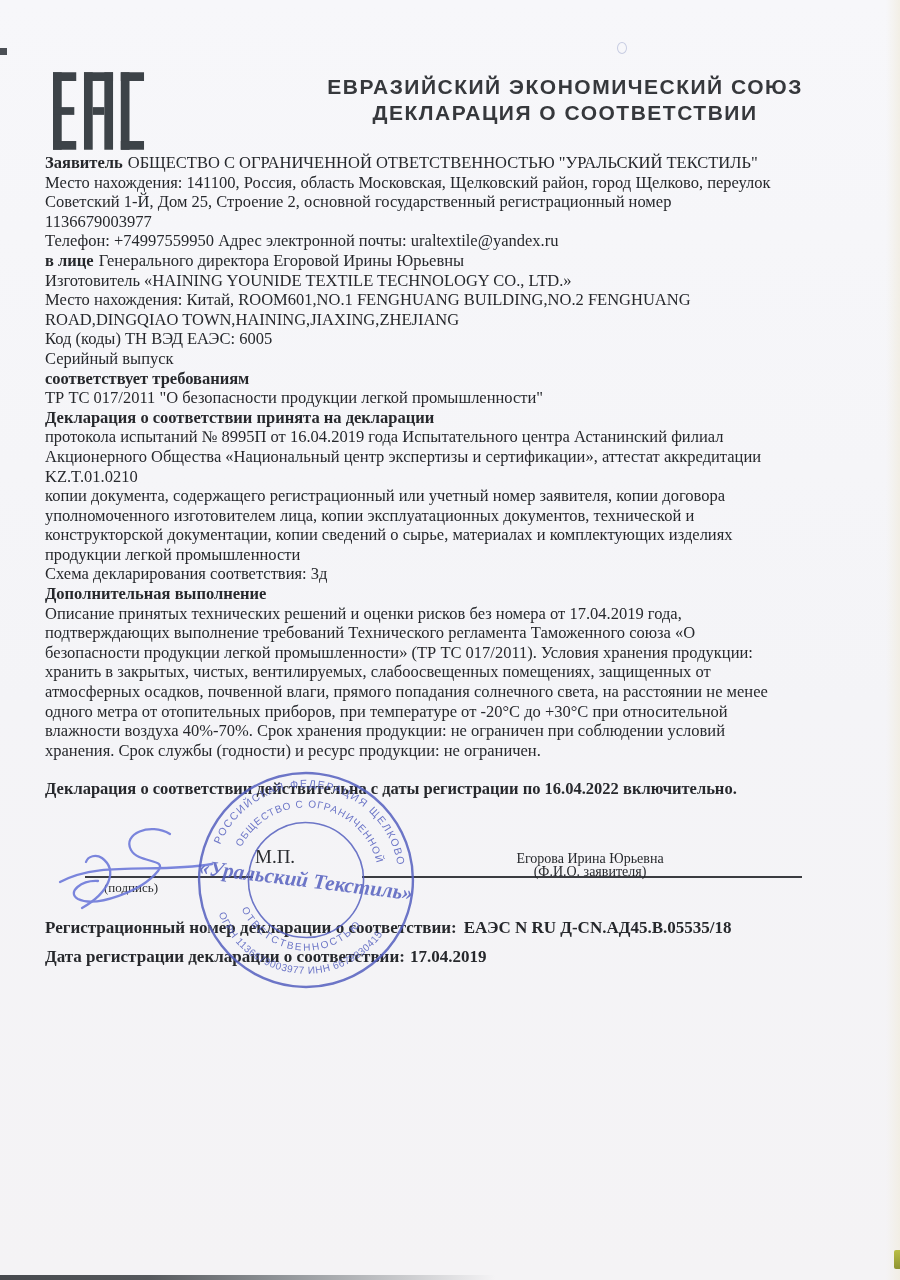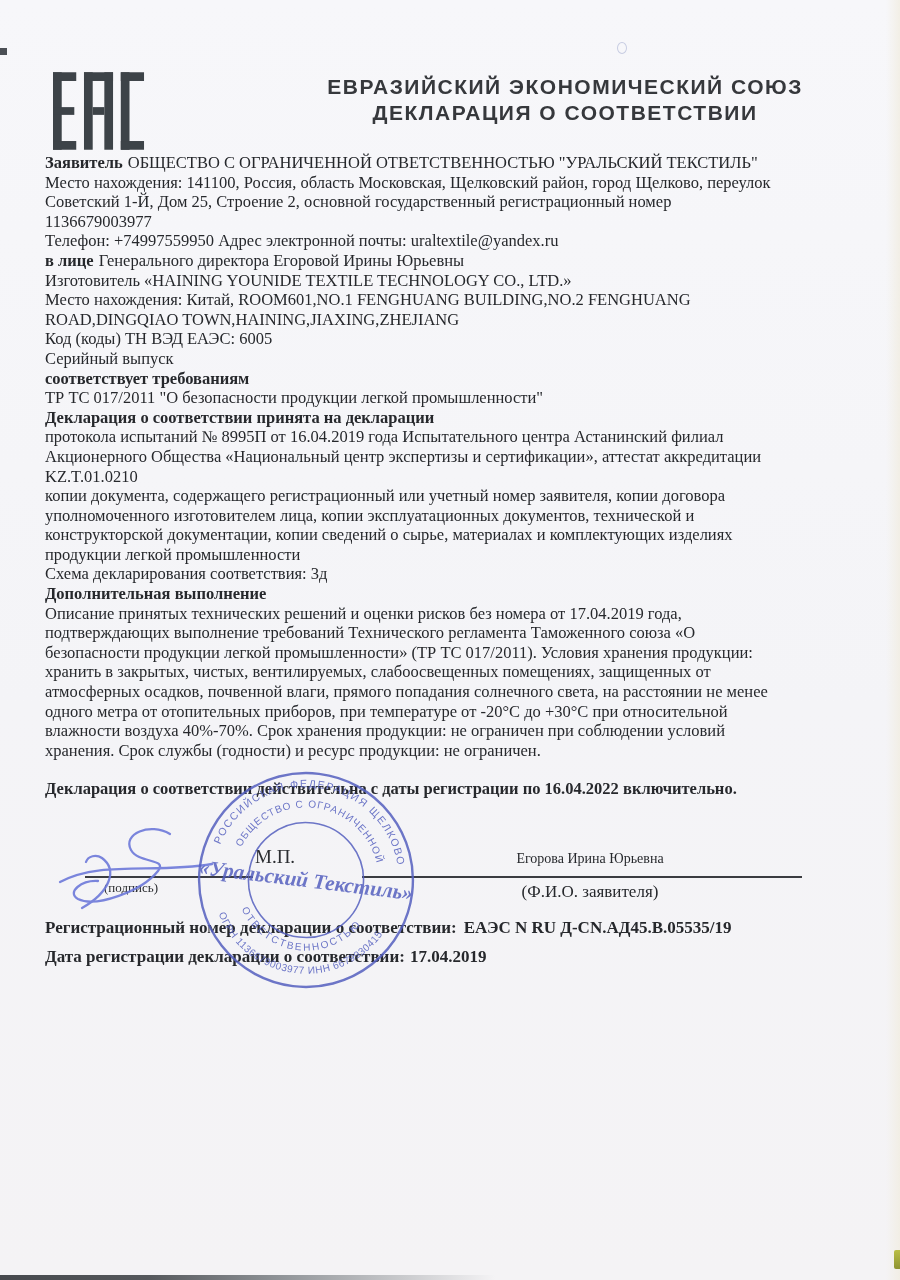--- a/index.html
+++ b/index.html
@@ -22,21 +22,21 @@
   .main-text .lead{font-weight:bold;margin-right:5px;}
   .main-text p.bold{font-weight:bold;}
   .main-text p.validity{margin-top:19px;font-weight:bold;}
   
   .signature{position:absolute;left:0;top:838px;width:900px;height:75px;}
   .sig-line-left{position:absolute;left:85px;top:38px;width:168px;border-top:2px solid #3a3c41;}
   .sig-podpis{position:absolute;left:104px;top:42px;font-size:13px;color:#2c2e32;}
   .sig-mp{position:absolute;left:255px;top:8px;font-size:19px;color:#2c2e32;}
   .sig-line-right{position:absolute;left:362px;top:38px;width:440px;border-top:2px solid #3a3c41;}
   .sig-fio{position:absolute;left:430px;top:13px;width:320px;text-align:center;font-size:14px;}
-  .sig-fio-label{position:absolute;left:430px;top:44px;width:320px;text-align:center;font-size:17px;}
+  .sig-fio-label{position:absolute;left:430px;top:26px;width:320px;text-align:center;font-size:14px;}
   
   .stamp{position:absolute;left:190px;top:764px;width:232px;height:232px;
     transform:rotate(7deg);opacity:.85;z-index:6;}
   .autograph{position:absolute;left:52px;top:820px;z-index:5;}
   
   .footer{position:absolute;left:45px;top:918px;font-size:17px;font-weight:bold;z-index:4;}
   .footer p{margin:0 0 9px 0;}
   .footer .val{margin-left:7px;}
   .footer .val-date{margin-left:5px;}
   
@@ -151,21 +151,21 @@
         <textPath href="#arcInnerTop" startOffset="50%" text-anchor="middle">ОБЩЕСТВО С ОГРАНИЧЕННОЙ</textPath>
       </text>
       <text fill="#5560bf" font-family="Liberation Sans, sans-serif" font-size="10" letter-spacing="2">
         <textPath href="#arcInnerBottom" startOffset="50%" text-anchor="middle">ОТВЕТСТВЕННОСТЬЮ</textPath>
       </text>
       <text x="115" y="122" text-anchor="middle" fill="#5560bf" font-family="Liberation Serif, serif" font-size="21" font-style="italic" font-weight="bold">«Уральский Текстиль»</text>
     </svg>
   </div>
 
   <div class="footer">
-    <p><span>Регистрационный номер декларации о соответствии:</span><span class="val">ЕАЭС N RU Д-CN.АД45.В.05535/19</span></p>
+    <p><span>Регистрационный номер декларации о соответствии:</span><span class="val">ЕАЭС N RU Д-CN.АД45.В.05535/18</span></p>
     <p><span>Дата регистрации декларации о соответствии:</span><span class="val val-date">17.04.2019</span></p>
   </div>
 
   <div class="corner-dash"></div>
   <div class="speck-ring"></div>
   <div class="edge-bottom"></div>
   <div class="edge-right-mark"></div>
 
 </div>
 

